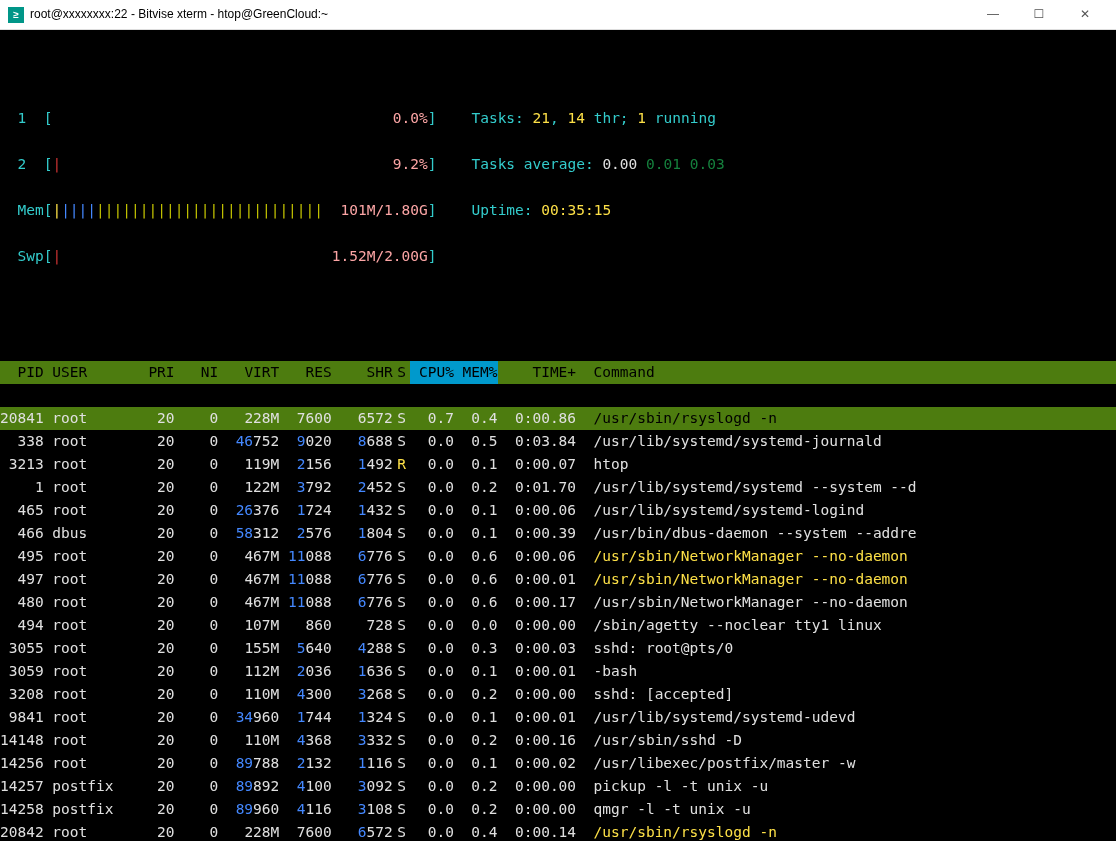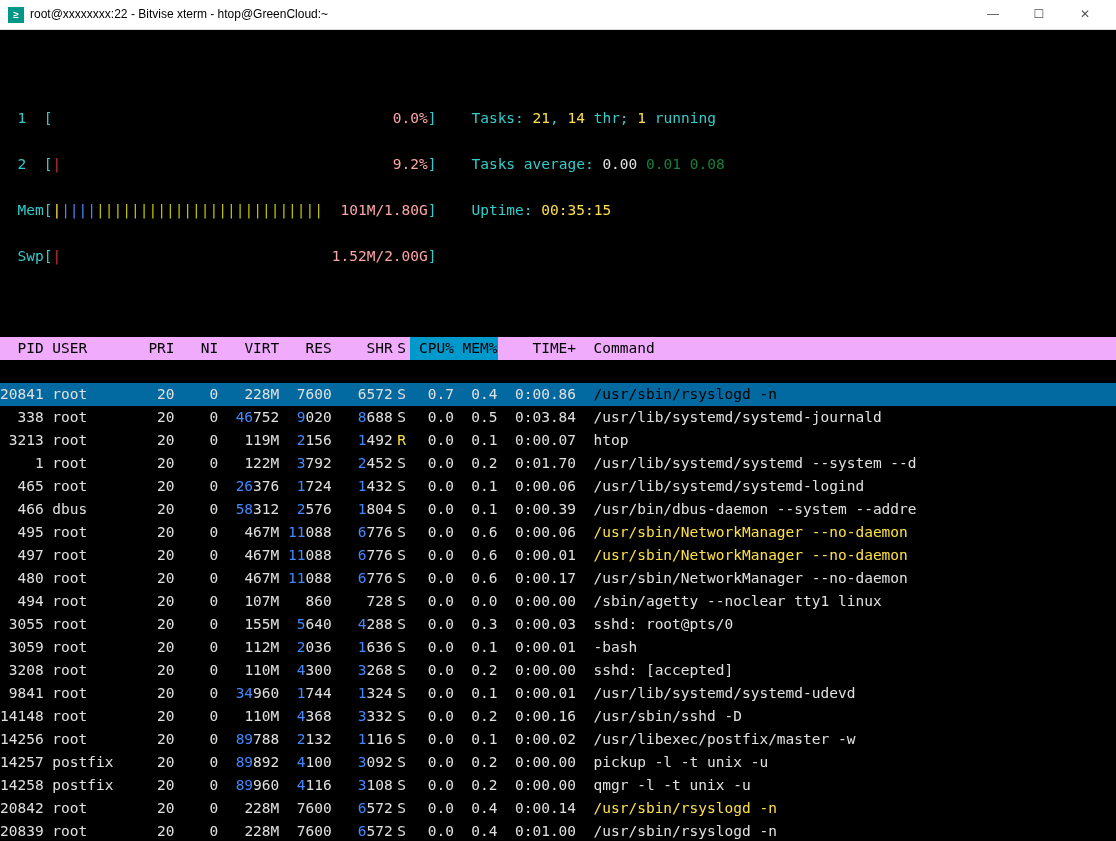--- a/index.html
+++ b/index.html
@@ -10,22 +10,22 @@
 .winbtn { width:46px; height:30px; display:flex; align-items:center; justify-content:center; color:#555; }
 .term { background:#000; color:#b0b0b0; padding:8px 0 0 0; white-space:pre; }
 .term .line { height:23px; }
 .cyan { color:#33cccc; }
 .dcyan { color:#15803d; }
 .yellow { color:#c0c000; }
 .red { color:#cc3333; }
 .brgreen { color:#fde047; }
 .grey { color:#fca5a5; }
 .white { color:#e0e0e0; }
-.headerrow { background:#f0abfc; color:#000; }
-.selrow { background:#0369a1; color:#000; }
+.headerrow { background:#4d7c0f; color:#000;margin-top:24px; }
+.selrow { background:#4d7c0f; color:#000; }
 .selrow .cy, .headerrow .cy { color:#006666; }
 .col-pid  { display:inline-block; width:5ch; text-align:right; }
 .col-user { display:inline-block; width:9ch; text-align:left; padding-left:1ch; }
 .col-pri  { display:inline-block; width:6ch; text-align:right; }
 .col-ni   { display:inline-block; width:5ch; text-align:right; }
 .col-virt { display:inline-block; width:7ch; text-align:right; }
 .col-res  { display:inline-block; width:6ch; text-align:right; }
 .col-shr  { display:inline-block; width:7ch; text-align:right; }
 .col-s    { display:inline-block; width:2ch; text-align:center; }
 .col-cpu  { display:inline-block; width:5ch; text-align:right; }
@@ -43,20 +43,20 @@
   <div class="winbtns">
     <div class="winbtn">—</div>
     <div class="winbtn">☐</div>
     <div class="winbtn">✕</div>
   </div>
 </div>
 
 <div class="term">
 <div class="line"> </div>
 <div class="line">  <span class="cyan">1</span>  <span class="cyan">[</span><span style="display:inline-block;width:43ch;text-align:right"><span class="grey">0.0%</span></span><span class="cyan">]</span>    <span class="cyan">Tasks: </span><span class="brgreen">21</span><span class="cyan">, </span><span class="brgreen">14</span><span class="cyan"> thr; </span><span class="brgreen">1</span><span class="cyan"> running</span></div>
-<div class="line">  <span class="cyan">2</span>  <span class="cyan">[</span><span style="display:inline-block;width:43ch"><span class="red">|</span><span style="float:right"><span class="grey">9.2%</span></span></span><span class="cyan">]</span>    <span class="cyan">Tasks average: </span><span class="white">0.00</span> <span class="dcyan">0.01</span> <span class="dcyan">0.08</span></div>
+<div class="line">  <span class="cyan">2</span>  <span class="cyan">[</span><span style="display:inline-block;width:43ch"><span class="red">|</span><span style="float:right"><span class="grey">9.2%</span></span></span><span class="cyan">]</span>    <span class="cyan">Tasks average: </span><span class="white">0.00</span> <span class="dcyan">0.01</span> <span class="dcyan">0.03</span></div>
 <div class="line">  <span class="cyan">Mem</span><span class="cyan">[</span><span style="display:inline-block;width:43ch"><span class="brgreen">|</span><span class="mblue">||||</span><span class="yellow">||||||||||||||||||||||||||</span><span style="float:right"><span class="grey">101M/1.80G</span></span></span><span class="cyan">]</span>    <span class="cyan">Uptime: </span><span class="brgreen">00:35:15</span></div>
 <div class="line">  <span class="cyan">Swp</span><span class="cyan">[</span><span style="display:inline-block;width:43ch"><span class="red">|</span><span style="float:right"><span class="grey">1.52M/2.00G</span></span></span><span class="cyan">]</span></div>
 <div class="line"> </div>
 <div class="line headerrow"><span class="col-pid">PID</span><span class="col-user">USER</span><span class="col-pri">PRI</span><span class="col-ni">NI</span><span class="col-virt">VIRT</span><span class="col-res">RES</span><span class="col-shr">SHR</span><span class="col-s">S</span><span class="col-cpu" style="background:#0099cc">CPU%</span><span class="col-mem" style="background:#0099cc">MEM%</span><span class="col-time">TIME+</span><span class="col-cmd">Command</span></div>
 <div id="rows"><div class="line selrow"><span class="col-pid white">20841</span><span class="col-user white">root</span><span class="col-pri white">20</span><span class="col-ni white">0</span><span class="col-virt"><span class="cy"></span><span class="white">228M</span></span><span class="col-res"><span class="cy"></span><span class="white">7600</span></span><span class="col-shr"><span class="cy"></span><span class="white">6572</span></span><span class="col-s white">S</span><span class="col-cpu white">0.7</span><span class="col-mem white">0.4</span><span class="col-time white">0:00.86</span><span class="col-cmd ">/usr/sbin/rsyslogd -n</span></div><div class="line"><span class="col-pid white">338</span><span class="col-user white">root</span><span class="col-pri white">20</span><span class="col-ni white">0</span><span class="col-virt"><span class="mblue">46</span><span class="white">752</span></span><span class="col-res"><span class="mblue">9</span><span class="white">020</span></span><span class="col-shr"><span class="mblue">8</span><span class="white">688</span></span><span class="col-s white">S</span><span class="col-cpu white">0.0</span><span class="col-mem white">0.5</span><span class="col-time white">0:03.84</span><span class="col-cmd white">/usr/lib/systemd/systemd-journald</span></div><div class="line"><span class="col-pid white">3213</span><span class="col-user white">root</span><span class="col-pri white">20</span><span class="col-ni white">0</span><span class="col-virt"><span class="mblue"></span><span class="white">119M</span></span><span class="col-res"><span class="mblue">2</span><span class="white">156</span></span><span class="col-shr"><span class="mblue">1</span><span class="white">492</span></span><span class="col-s brgreen">R</span><span class="col-cpu white">0.0</span><span class="col-mem white">0.1</span><span class="col-time white">0:00.07</span><span class="col-cmd white">htop</span></div><div class="line"><span class="col-pid white">1</span><span class="col-user white">root</span><span class="col-pri white">20</span><span class="col-ni white">0</span><span class="col-virt"><span class="mblue"></span><span class="white">122M</span></span><span class="col-res"><span class="mblue">3</span><span class="white">792</span></span><span class="col-shr"><span class="mblue">2</span><span class="white">452</span></span><span class="col-s white">S</span><span class="col-cpu white">0.0</span><span class="col-mem white">0.2</span><span class="col-time white">0:01.70</span><span class="col-cmd white">/usr/lib/systemd/systemd --system --d</span></div><div class="line"><span class="col-pid white">465</span><span class="col-user white">root</span><span class="col-pri white">20</span><span class="col-ni white">0</span><span class="col-virt"><span class="mblue">26</span><span class="white">376</span></span><span class="col-res"><span class="mblue">1</span><span class="white">724</span></span><span class="col-shr"><span class="mblue">1</span><span class="white">432</span></span><span class="col-s white">S</span><span class="col-cpu white">0.0</span><span class="col-mem white">0.1</span><span class="col-time white">0:00.06</span><span class="col-cmd white">/usr/lib/systemd/systemd-logind</span></div><div class="line"><span class="col-pid white">466</span><span class="col-user white grey">dbus</span><span class="col-pri white">20</span><span class="col-ni white">0</span><span class="col-virt"><span class="mblue">58</span><span class="white">312</span></span><span class="col-res"><span class="mblue">2</span><span class="white">576</span></span><span class="col-shr"><span class="mblue">1</span><span class="white">804</span></span><span class="col-s white">S</span><span class="col-cpu white">0.0</span><span class="col-mem white">0.1</span><span class="col-time white">0:00.39</span><span class="col-cmd white">/usr/bin/dbus-daemon --system --addre</span></div><div class="line"><span class="col-pid white">495</span><span class="col-user white">root</span><span class="col-pri white">20</span><span class="col-ni white">0</span><span class="col-virt"><span class="mblue"></span><span class="white">467M</span></span><span class="col-res"><span class="mblue">11</span><span class="white">088</span></span><span class="col-shr"><span class="mblue">6</span><span class="white">776</span></span><span class="col-s white">S</span><span class="col-cpu white">0.0</span><span class="col-mem white">0.6</span><span class="col-time white">0:00.06</span><span class="col-cmd brgreen">/usr/sbin/NetworkManager --no-daemon</span></div><div class="line"><span class="col-pid white">497</span><span class="col-user white">root</span><span class="col-pri white">20</span><span class="col-ni white">0</span><span class="col-virt"><span class="mblue"></span><span class="white">467M</span></span><span class="col-res"><span class="mblue">11</span><span class="white">088</span></span><span class="col-shr"><span class="mblue">6</span><span class="white">776</span></span><span class="col-s white">S</span><span class="col-cpu white">0.0</span><span class="col-mem white">0.6</span><span class="col-time white">0:00.01</span><span class="col-cmd brgreen">/usr/sbin/NetworkManager --no-daemon</span></div><div class="line"><span class="col-pid white">480</span><span class="col-user white">root</span><span class="col-pri white">20</span><span class="col-ni white">0</span><span class="col-virt"><span class="mblue"></span><span class="white">467M</span></span><span class="col-res"><span class="mblue">11</span><span class="white">088</span></span><span class="col-shr"><span class="mblue">6</span><span class="white">776</span></span><span class="col-s white">S</span><span class="col-cpu white">0.0</span><span class="col-mem white">0.6</span><span class="col-time white">0:00.17</span><span class="col-cmd white">/usr/sbin/NetworkManager --no-daemon</span></div><div class="line"><span class="col-pid white">494</span><span class="col-user white">root</span><span class="col-pri white">20</span><span class="col-ni white">0</span><span class="col-virt"><span class="mblue"></span><span class="white">107M</span></span><span class="col-res"><span class="mblue"></span><span class="white">860</span></span><span class="col-shr"><span class="mblue"></span><span class="white">728</span></span><span class="col-s white">S</span><span class="col-cpu white">0.0</span><span class="col-mem white">0.0</span><span class="col-time white">0:00.00</span><span class="col-cmd white">/sbin/agetty --noclear tty1 linux</span></div><div class="line"><span class="col-pid white">3055</span><span class="col-user white">root</span><span class="col-pri white">20</span><span class="col-ni white">0</span><span class="col-virt"><span class="mblue"></span><span class="white">155M</span></span><span class="col-res"><span class="mblue">5</span><span class="white">640</span></span><span class="col-shr"><span class="mblue">4</span><span class="white">288</span></span><span class="col-s white">S</span><span class="col-cpu white">0.0</span><span class="col-mem white">0.3</span><span class="col-time white">0:00.03</span><span class="col-cmd white">sshd: root@pts/0</span></div><div class="line"><span class="col-pid white">3059</span><span class="col-user white">root</span><span class="col-pri white">20</span><span class="col-ni white">0</span><span class="col-virt"><span class="mblue"></span><span class="white">112M</span></span><span class="col-res"><span class="mblue">2</span><span class="white">036</span></span><span class="col-shr"><span class="mblue">1</span><span class="white">636</span></span><span class="col-s white">S</span><span class="col-cpu white">0.0</span><span class="col-mem white">0.1</span><span class="col-time white">0:00.01</span><span class="col-cmd white">-bash</span></div><div class="line"><span class="col-pid white">3208</span><span class="col-user white">root</span><span class="col-pri white">20</span><span class="col-ni white">0</span><span class="col-virt"><span class="mblue"></span><span class="white">110M</span></span><span class="col-res"><span class="mblue">4</span><span class="white">300</span></span><span class="col-shr"><span class="mblue">3</span><span class="white">268</span></span><span class="col-s white">S</span><span class="col-cpu white">0.0</span><span class="col-mem white">0.2</span><span class="col-time white">0:00.00</span><span class="col-cmd white">sshd: [accepted]</span></div><div class="line"><span class="col-pid white">9841</span><span class="col-user white">root</span><span class="col-pri white">20</span><span class="col-ni white">0</span><span class="col-virt"><span class="mblue">34</span><span class="white">960</span></span><span class="col-res"><span class="mblue">1</span><span class="white">744</span></span><span class="col-shr"><span class="mblue">1</span><span class="white">324</span></span><span class="col-s white">S</span><span class="col-cpu white">0.0</span><span class="col-mem white">0.1</span><span class="col-time white">0:00.01</span><span class="col-cmd white">/usr/lib/systemd/systemd-udevd</span></div><div class="line"><span class="col-pid white">14148</span><span class="col-user white">root</span><span class="col-pri white">20</span><span class="col-ni white">0</span><span class="col-virt"><span class="mblue"></span><span class="white">110M</span></span><span class="col-res"><span class="mblue">4</span><span class="white">368</span></span><span class="col-shr"><span class="mblue">3</span><span class="white">332</span></span><span class="col-s white">S</span><span class="col-cpu white">0.0</span><span class="col-mem white">0.2</span><span class="col-time white">0:00.16</span><span class="col-cmd white">/usr/sbin/sshd -D</span></div><div class="line"><span class="col-pid white">14256</span><span class="col-user white">root</span><span class="col-pri white">20</span><span class="col-ni white">0</span><span class="col-virt"><span class="mblue">89</span><span class="white">788</span></span><span class="col-res"><span class="mblue">2</span><span class="white">132</span></span><span class="col-shr"><span class="mblue">1</span><span class="white">116</span></span><span class="col-s white">S</span><span class="col-cpu white">0.0</span><span class="col-mem white">0.1</span><span class="col-time white">0:00.02</span><span class="col-cmd white">/usr/libexec/postfix/master -w</span></div><div class="line"><span class="col-pid white">14257</span><span class="col-user white grey">postfix</span><span class="col-pri white">20</span><span class="col-ni white">0</span><span class="col-virt"><span class="mblue">89</span><span class="white">892</span></span><span class="col-res"><span class="mblue">4</span><span class="white">100</span></span><span class="col-shr"><span class="mblue">3</span><span class="white">092</span></span><span class="col-s white">S</span><span class="col-cpu white">0.0</span><span class="col-mem white">0.2</span><span class="col-time white">0:00.00</span><span class="col-cmd white">pickup -l -t unix -u</span></div><div class="line"><span class="col-pid white">14258</span><span class="col-user white grey">postfix</span><span class="col-pri white">20</span><span class="col-ni white">0</span><span class="col-virt"><span class="mblue">89</span><span class="white">960</span></span><span class="col-res"><span class="mblue">4</span><span class="white">116</span></span><span class="col-shr"><span class="mblue">3</span><span class="white">108</span></span><span class="col-s white">S</span><span class="col-cpu white">0.0</span><span class="col-mem white">0.2</span><span class="col-time white">0:00.00</span><span class="col-cmd white">qmgr -l -t unix -u</span></div><div class="line"><span class="col-pid white">20842</span><span class="col-user white">root</span><span class="col-pri white">20</span><span class="col-ni white">0</span><span class="col-virt"><span class="mblue"></span><span class="white">228M</span></span><span class="col-res"><span class="mblue"></span><span class="white">7600</span></span><span class="col-shr"><span class="mblue">6</span><span class="white">572</span></span><span class="col-s white">S</span><span class="col-cpu white">0.0</span><span class="col-mem white">0.4</span><span class="col-time white">0:00.14</span><span class="col-cmd brgreen">/usr/sbin/rsyslogd -n</span></div><div class="line"><span class="col-pid white">20839</span><span class="col-user white">root</span><span class="col-pri white">20</span><span class="col-ni white">0</span><span class="col-virt"><span class="mblue"></span><span class="white">228M</span></span><span class="col-res"><span class="mblue"></span><span class="white">7600</span></span><span class="col-shr"><span class="mblue">6</span><span class="white">572</span></span><span class="col-s white">S</span><span class="col-cpu white">0.0</span><span class="col-mem white">0.4</span><span class="col-time white">0:01.00</span><span class="col-cmd white">/usr/sbin/rsyslogd -n</span></div></div>
 
 </div>
 
 </body></html>

